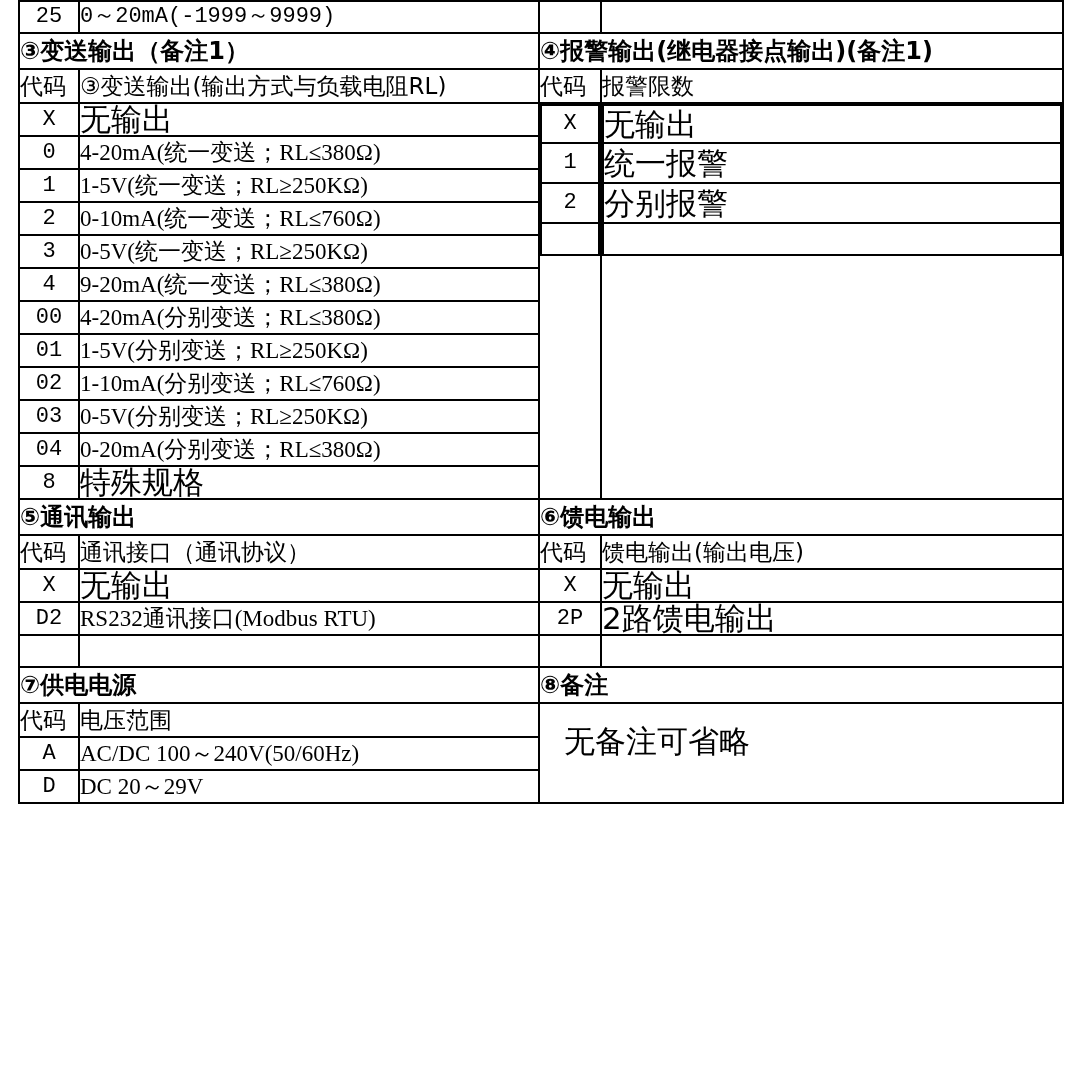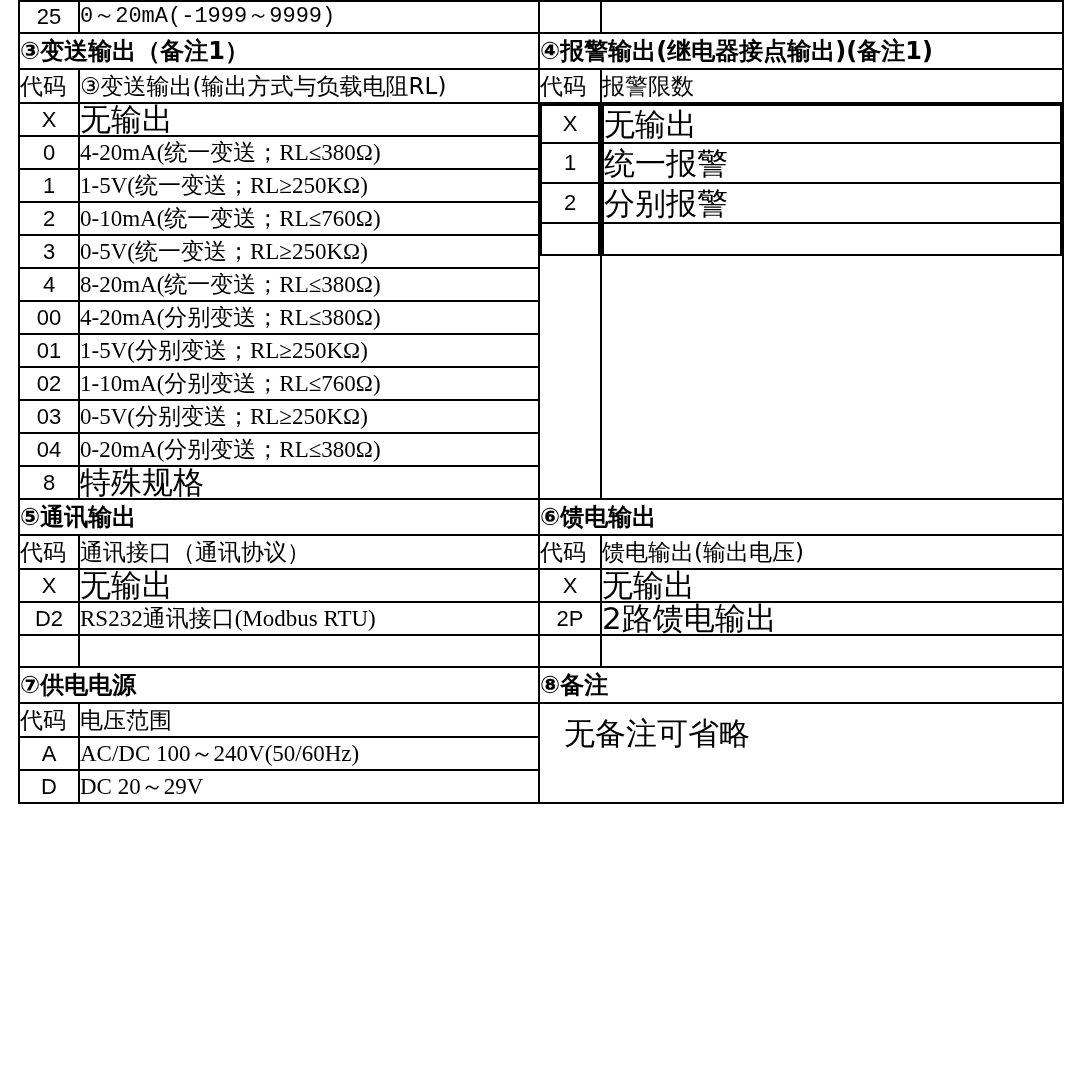--- a/index.html
+++ b/index.html
@@ -31,21 +31,21 @@
     vertical-align: middle;
   }
   .cell {
     padding: 2px 6px;
     font-size: 23px;
     line-height: 30px;
     white-space: nowrap;
   }
   .code-cell {
     text-align: center;
-    font-family: Liberation Sans, sans-serif;
+    font-family: Liberation Mono, monospace;
     font-size: 22px;
   }
   .hdr {
     font-family: "DejaVu Sans", "Liberation Sans", sans-serif;
     font-weight: bold;
     font-size: 24px;
     line-height: 34px;
     padding: 4px 8px;
   }
   .colhdr {
@@ -179,21 +179,21 @@
     <tr>
       <td class="cell code-cell">2</td>
       <td class="cell desc">0-10mA(统一变送；RL≤760Ω)</td>
     </tr>
     <tr>
       <td class="cell code-cell">3</td>
       <td class="cell desc">0-5V(统一变送；RL≥250KΩ)</td>
     </tr>
     <tr>
       <td class="cell code-cell">4</td>
-      <td class="cell desc">8-20mA(统一变送；RL≤380Ω)</td>
+      <td class="cell desc">9-20mA(统一变送；RL≤380Ω)</td>
     </tr>
     <tr>
       <td class="cell code-cell">00</td>
       <td class="cell desc">4-20mA(分别变送；RL≤380Ω)</td>
     </tr>
     <tr>
       <td class="cell code-cell">01</td>
       <td class="cell desc">1-5V(分别变送；RL≥250KΩ)</td>
     </tr>
     <tr>
@@ -262,21 +262,21 @@
       <col style="width:462px">
     </colgroup>
     <tbody>
         <tr>
       <td colspan="2" class="hdr">⑦供电电源</td>
       <td colspan="2" class="hdr">⑧备注</td>
     </tr>
     <tr>
       <td class="colhdr center">代码</td>
       <td class="colhdr">电压范围</td>
-      <td colspan="2" rowspan="3" class="cell desc cjk" style="vertical-align:top;padding-top:14px;padding-left:24px">无备注可省略</td>
+      <td colspan="2" rowspan="3" class="cell desc cjk" style="vertical-align:top;padding-top:22px;padding-left:24px">无备注可省略</td>
     </tr>
     <tr>
       <td class="cell code-cell">A</td>
       <td class="cell desc">AC/DC 100～240V(50/60Hz)</td>
     </tr>
     <tr>
       <td class="cell code-cell">D</td>
       <td class="cell desc">DC 20～29V</td>
     </tr>
   </tbody>

